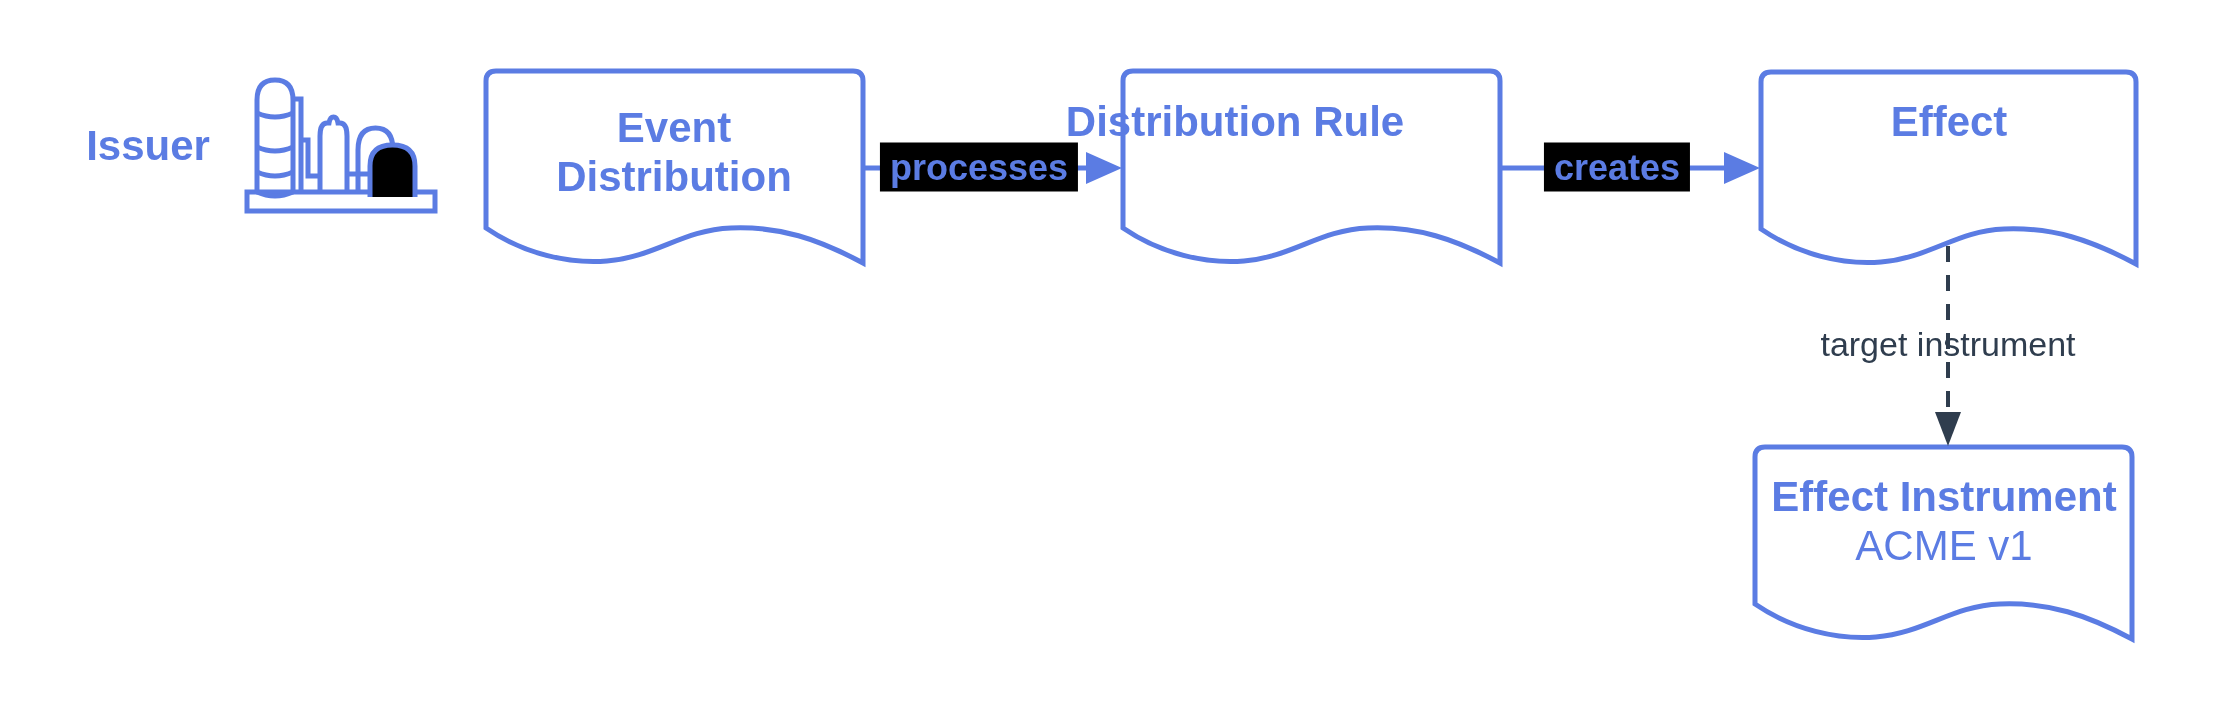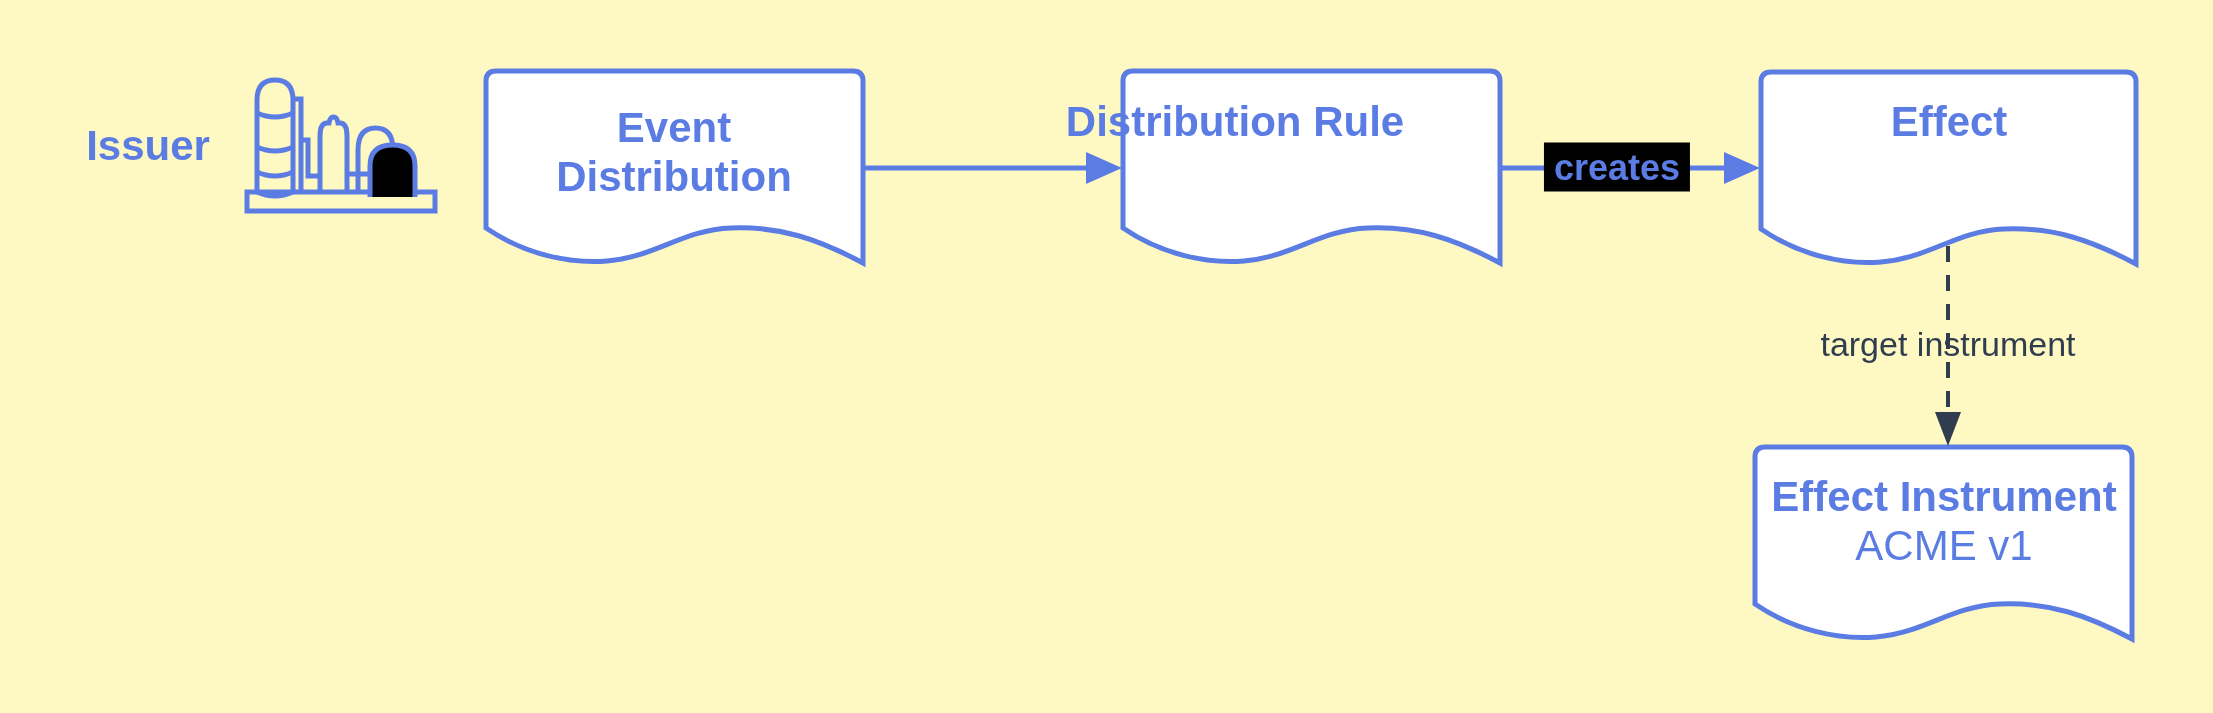--- a/index.html
+++ b/index.html
@@ -1,16 +1,16 @@
 <!DOCTYPE html>
 <html><head>
 <meta charset="utf-8">
 <style>
   html,body{margin:0;padding:0;background:#000;}
-  .canvas{position:relative;width:2213px;height:713px;background:#fef9c3;overflow:hidden;
+  .canvas{position:relative;width:2213px;height:713px;background:#ffffff;overflow:hidden;
           font-family:"Liberation Sans","DejaVu Sans",sans-serif;}
   .layer{position:absolute;left:0;top:0;}
   .txt{position:absolute;transform:translate(-50%,-50%);text-align:center;white-space:nowrap;
        color:#5B7CE3;line-height:49px;}
   .node-label{font-size:42px;}
   .bold{font-weight:bold;}
   .line{display:block;}
   .actor-label{font-size:42px;font-weight:bold;}
   .edge-label{font-size:36px;font-weight:bold;background:#000;padding:0 10px;}
   .edge-label-dark{font-size:34px;font-weight:normal;color:#2F3D4E;}
@@ -68,18 +68,19 @@
 
   <div class="txt node-label bold" style="left:1235px;top:121px;">Distribution Rule</div>
 
   <div class="txt node-label bold" style="left:1949px;top:121px;">Effect</div>
 
   <div class="txt node-label" style="left:1944px;top:521px;">
     <span class="line bold">Effect Instrument</span>
     <span class="line">ACME v1</span>
   </div>
 
+  <div class="txt edge-label" style="left:979px;top:167px;">processes</div>
 
   <div class="txt edge-label" style="left:1617px;top:167px;">creates</div>
 
   <div class="txt edge-label-dark" style="left:1948px;top:344px;">target instrument</div>
 
 </div>
 
 </body></html>

